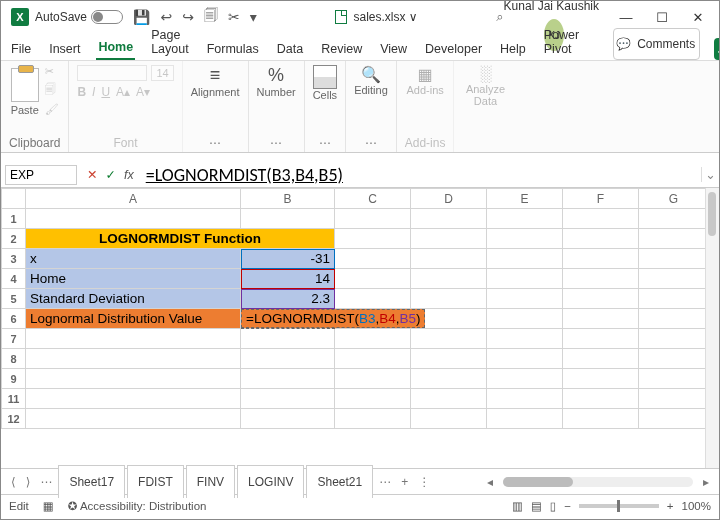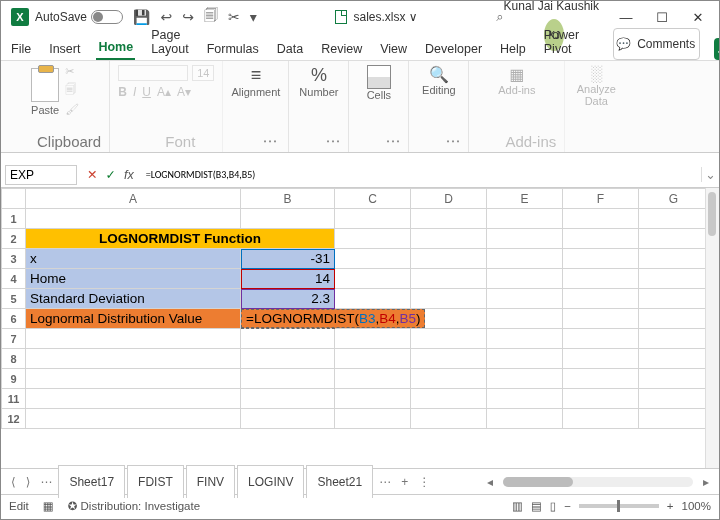--- a/index.html
+++ b/index.html
@@ -23,42 +23,42 @@
   
   .ribbon-tabs { height:28px; display:flex; align-items:flex-end; padding:0 8px; font-size:12.5px; color:#333; border-bottom:1px solid #ddd; gap:14px;}
   .ribbon-tabs span { padding:4px 2px; cursor:pointer; }
   .ribbon-tabs .active { color:#0f7b3e; border-bottom:2px solid #0f7b3e; font-weight:600;}
   .ribbon-tabs .spacer{flex:1;}
   .comments-btn { border:1px solid #ccc; border-radius:4px; padding:3px 8px; font-size:12px; display:flex; align-items:center; gap:4px; cursor:pointer;}
   .share-btn { background:#107c41; color:#fff; border-radius:4px; padding:3px 6px; font-size:12px; cursor:pointer;}
   
   .ribbon-body { height:92px; background:#fbfbfb; border-bottom:1px solid #ccc; display:flex; font-size:11px; color:#666; }
   .rgroup { border-right:1px solid #e4e4e4; padding:4px 8px 2px 8px; display:flex; flex-direction:column; justify-content:space-between; align-items:center; }
-  .rgroup .gname { font-size:15px; color:#777; text-align:center; padding-top:2px;margin-left:28px;}
+  .rgroup .gname { font-size:12px; color:#777; text-align:center; padding-top:2px;}
   .paste-icon { width:28px; height:34px; border:1px solid #bbb; background:#fff; position:relative; margin-bottom:2px;}
   .paste-icon::before{content:"";position:absolute;top:-4px;left:6px;width:14px;height:6px;border:1px solid #999;background:#e8b44a;border-radius:2px;}
   .clip-row{display:flex;align-items:flex-end;gap:6px;}
   .faded{opacity:.45;}
   .font-row{display:flex;gap:4px;align-items:center;}
   .dd{border:1px solid #ccc;background:#fff;padding:1px 4px;font-size:11px;color:#888;}
   .btnrow{display:flex;gap:6px;margin-top:4px;}
   .btnrow span{font-size:12px;color:#888;}
   .biggroup{min-width:60px;}
   .vgroup{display:flex;flex-direction:column;gap:3px;align-items:flex-start;font-size:11px;color:#888;}
   .vgroup div{display:flex;align-items:center;gap:4px;}
   .sq{width:12px;height:10px;border:1px solid #aaa;}
   .cells-icon{width:24px;height:24px;border:1px solid #888;background:linear-gradient(#fff 50%,#ddd 50%);}
   .edit-icon{font-size:16px;color:#555;}
   
   .fbar { height:26px; border-bottom:1px solid #ccc; display:flex; align-items:center; font-size:12.5px;margin-top:9px;}
   .namebox{width:72px;border:1px solid #ccc;margin:0 4px;padding:2px 4px;font-size:12px;background:#fff;}
   .fx-btns{display:flex;gap:8px;padding:0 6px;color:#555;align-items:center;}
   .fx-btns .x{color:#c43;}
   .fx-btns .chk{color:#0a7a2e;}
-  .fx-input{flex:1;padding:2px 6px;font-size:10px;font-family:Calibri, Arial;}
+  .fx-input{flex:1;padding:2px 6px;font-size:18px;font-family:Calibri, Arial;text-decoration:underline;}
   .fbar-caret{width:18px;text-align:center;color:#888;border-left:1px solid #ddd;}
   
   .gridwrap { position:relative; height:280px; overflow:hidden;}
   .grid { border-collapse:collapse; font-size:13.5px; font-family:Calibri, Arial; table-layout:fixed;}
   .grid th, .grid td { border:1px solid #d4d4d4; }
   .grid thead th { background:#fff; color:#666; font-weight:normal; font-size:12px; height:20px;}
   .rowhdr{width:24px;background:#fff;color:#666;font-size:11px;text-align:center;}
   .colA{width:215px;} .colB{width:94px;} .colC{width:76px;} .colD{width:76px;} .colE{width:76px;} .colF{width:76px;} .colG{width:70px;}
   .grid td{height:20px;padding:0 4px;}
   .hdr-yellow{background:#ffc000;font-weight:bold;text-align:center;}
@@ -392,21 +392,21 @@
       <div class="track">
         <div class="th"></div>
       </div>
       <span class="nb">▸</span>
   </div>
 </div>
 
 <div class="status">
   <span>Edit</span>
   <span>▦</span>
-  <span>✪ <span>Distribution: Investigate</span></span>
+  <span>✪ <span>Accessibility: Distribution</span></span>
   <div class="right">
     <span>▥</span>
     <span>▤</span>
     <span>▯</span>
     <span>−</span>
     <div class="zoom-track"></div>
     <span>+</span>
     <span>100%</span>
   </div>
 </div>

